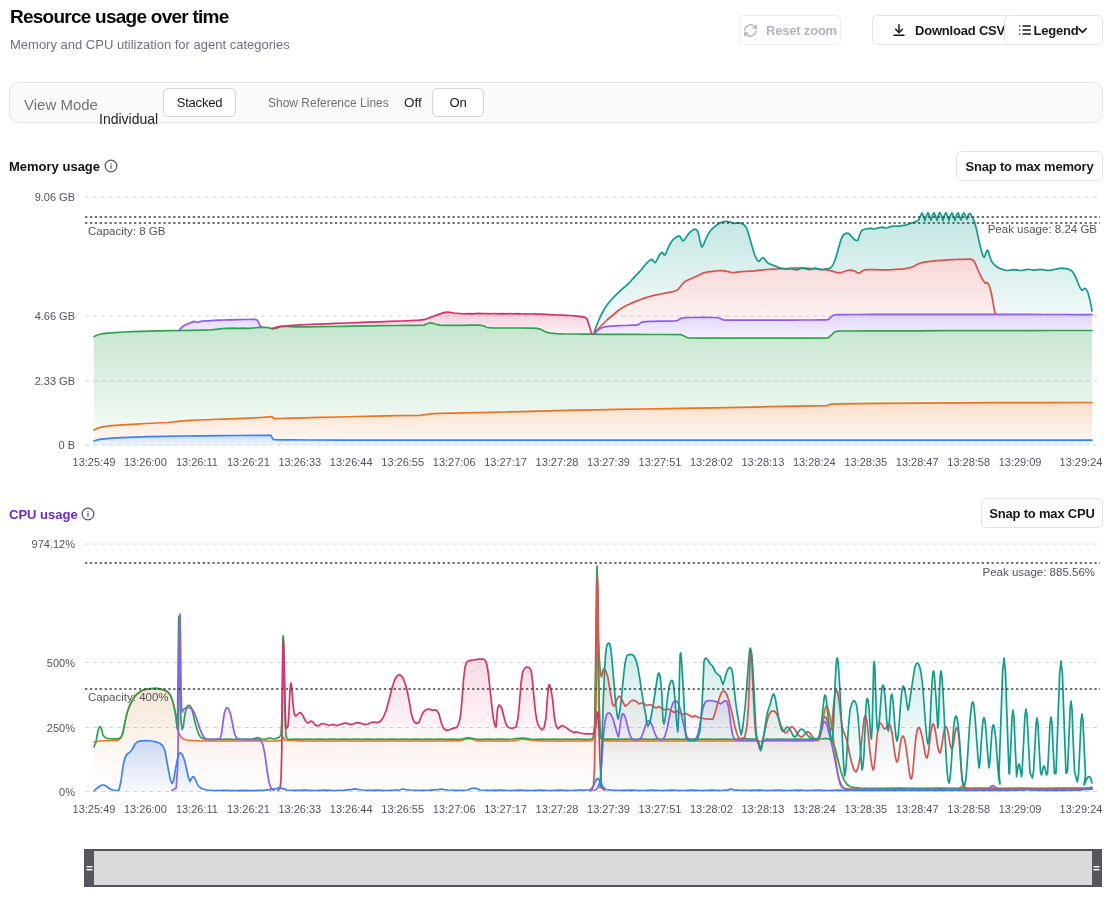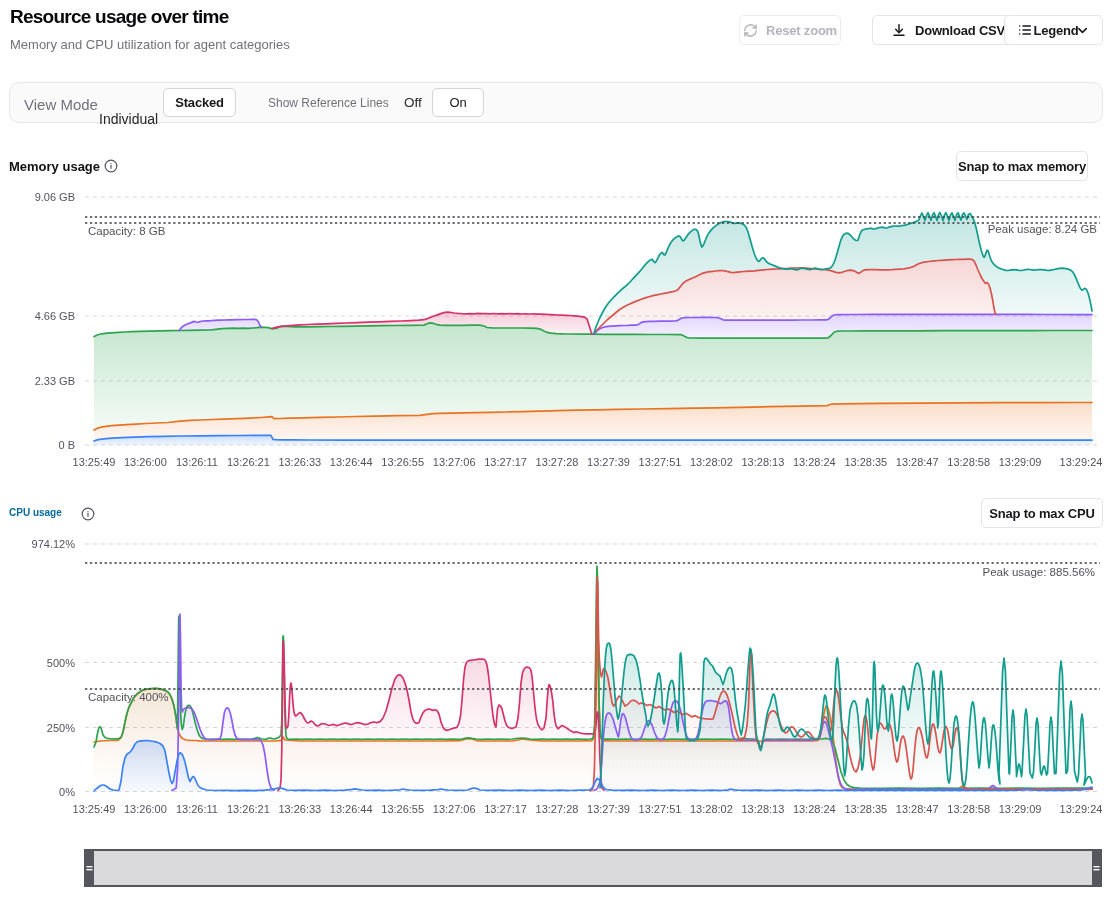--- a/index.html
+++ b/index.html
@@ -32,34 +32,34 @@
       <path d="M4 18h.01"></path>
     </svg>Legend<span style="margin-left:-4px;display:flex">
       <svg width="15" height="15" viewBox="0 0 24 24" fill="none" stroke="#18181b" stroke-width="2.4" stroke-linecap="round" stroke-linejoin="round">
         <path d="M6 9l6 6 6-6"></path>
       </svg>
     </span></div>
 
 <div class="abs" style="left:9px;top:82px;width:1094px;height:41px;background:#fafafa;border:1px solid #e6e6e9;border-radius:10px"></div>
 <div class="abs" style="left:24px;top:96px;font-size:15px;color:#71717a">View Mode</div>
 <div class="abs" style="left:99px;top:111px;font-size:14px;color:#27272a">Individual</div>
-<div class="btn" style="left:163px;top:88px;width:73px;height:29px;border-color:#d4d4d8;font-weight:700">Stacked</div>
+<div class="btn" style="left:163px;top:88px;width:73px;height:29px;border-color:#d4d4d8;font-weight:400">Stacked</div>
 <div class="abs" style="left:268px;top:96px;font-size:12px;color:#71717a">Show Reference Lines</div>
 <div class="abs" style="left:404px;top:95px;font-size:13.5px;color:#27272a">Off</div>
 <div class="btn" style="left:432px;top:88px;width:52px;height:29px;border-color:#d4d4d8;font-weight:400">On</div>
 
 <div class="abs" style="left:9px;top:159px;font-size:13px;font-weight:700;color:#111113">Memory usage</div>
 <svg style="position:absolute;left:104px;top:159px" width="14" height="14" viewBox="0 0 24 24" fill="none" stroke="#52525b" stroke-width="2" stroke-linecap="round">
     <circle cx="12" cy="12" r="10"></circle>
     <path d="M12 16v-5"></path>
     <path d="M12 8h.01"></path>
   </svg>
-<div class="btn" style="left:956px;top:151px;width:132px">Snap to max memory</div>
-
-<div class="abs" style="left:9px;top:507px;font-size:10px;font-weight:700;color:#0369a1">CPU usage</div>
+<div class="btn" style="left:956px;top:151px;width:147px">Snap to max memory</div>
+
+<div class="abs" style="left:9px;top:507px;font-size:13px;font-weight:700;color:#6d28d9">CPU usage</div>
 <svg style="position:absolute;left:81px;top:507px" width="14" height="14" viewBox="0 0 24 24" fill="none" stroke="#52525b" stroke-width="2" stroke-linecap="round">
     <circle cx="12" cy="12" r="10"></circle>
     <path d="M12 16v-5"></path>
     <path d="M12 8h.01"></path>
   </svg>
 <div class="btn" style="left:981px;top:498px;width:122px">Snap to max CPU</div>
 
 <svg class="abs" style="left:0;top:0" width="1116" height="906" viewBox="0 0 1116 906">
 <defs>
 <linearGradient id="gmb" gradientUnits="userSpaceOnUse" x1="0" y1="435" x2="0" y2="446">

